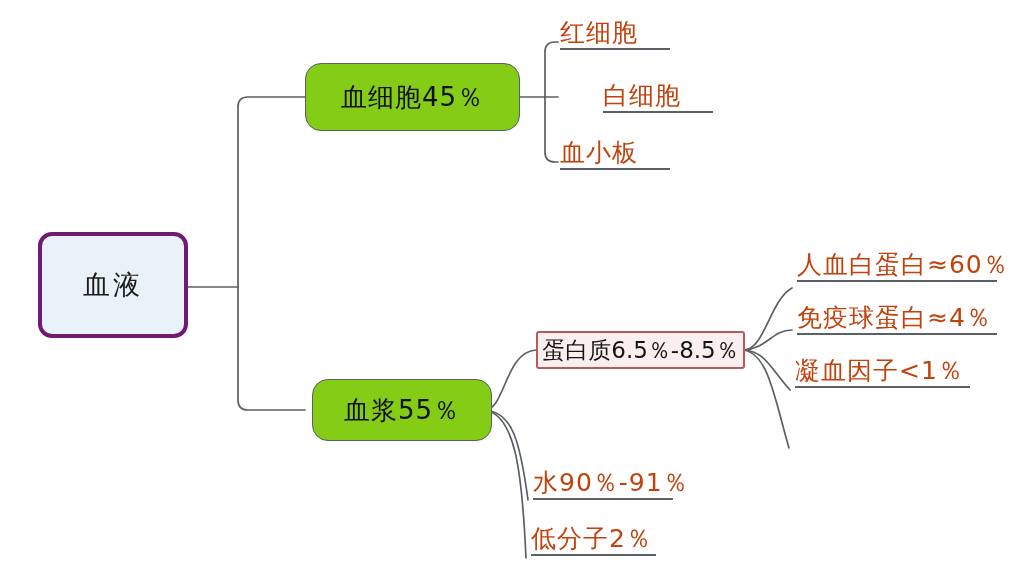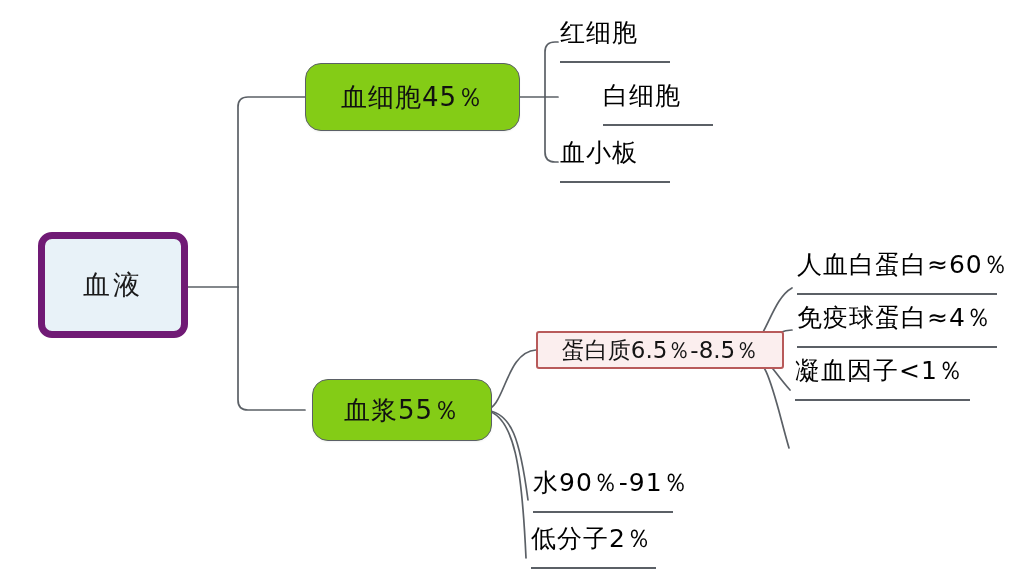--- a/index.html
+++ b/index.html
@@ -11,49 +11,49 @@
   }
   #canvas{position:absolute;left:0;top:0;width:1020px;height:578px;}
   svg.wires{position:absolute;left:0;top:0;width:1020px;height:578px;}
 
   .node{position:absolute;box-sizing:border-box;display:flex;
         align-items:center;justify-content:center;text-align:center;}
 
   
   .node.root{
     left:38px;top:232px;width:150px;height:106px;
-    border:7px solid #701a75;border-radius:14px;
+    border:4px solid #701a75;border-radius:14px;
     background:#e8f2f8;
     color:#1a1a1a;font-size:27px;letter-spacing:3px;
   }
 
   
   .node.branch{
     border:1.6px solid #5b6066;border-radius:16px;
     background:#84cc16;
     color:#111111;font-size:26px;letter-spacing:1px;
     box-shadow:0 1px 2px rgba(0,0,0,.06);
   }
   .node.branch.cells{left:305px;top:63px;width:215px;height:68px;}
   .node.branch.plasma{left:312px;top:379px;width:180px;height:62px;}
 
   
   .node.protein{
-    left:536px;top:331px;width:248px;height:38px;
+    left:536px;top:331px;width:209px;height:38px;
     border:2px solid #b85a5a;border-radius:3px;
     background:#fbeeee;
     color:#141414;font-size:23px;letter-spacing:0px;
   }
 
   
   .leaf{
     position:absolute;box-sizing:border-box;
-    color:#000000;font-size:25px;letter-spacing:1px;
+    color:#c2410c;font-size:25px;letter-spacing:1px;
     white-space:nowrap;line-height:1;
-    padding-bottom:18px;
+    padding-bottom:5px;
   }
   .leaf .rule{
     position:absolute;left:0;right:0;bottom:0;height:1.6px;background:#5b6066;
   }
 </style>
 </head>
 <body>
 
 <div id="canvas">
 

